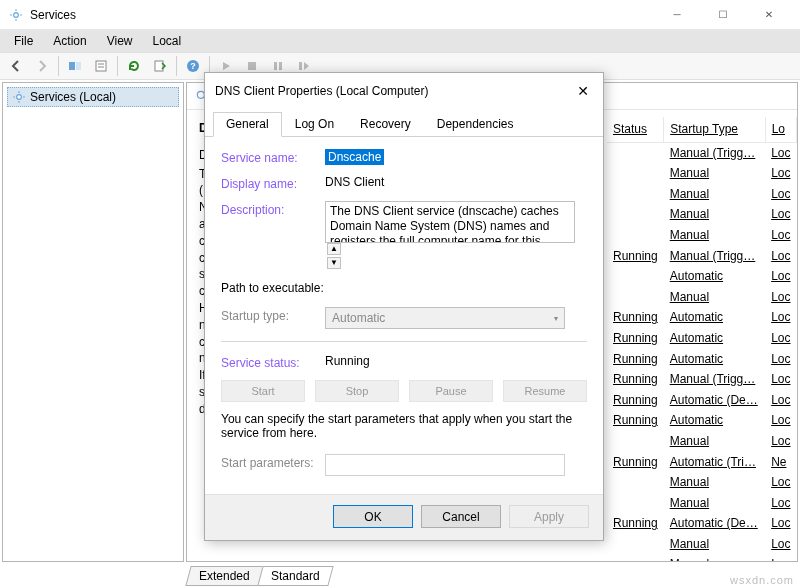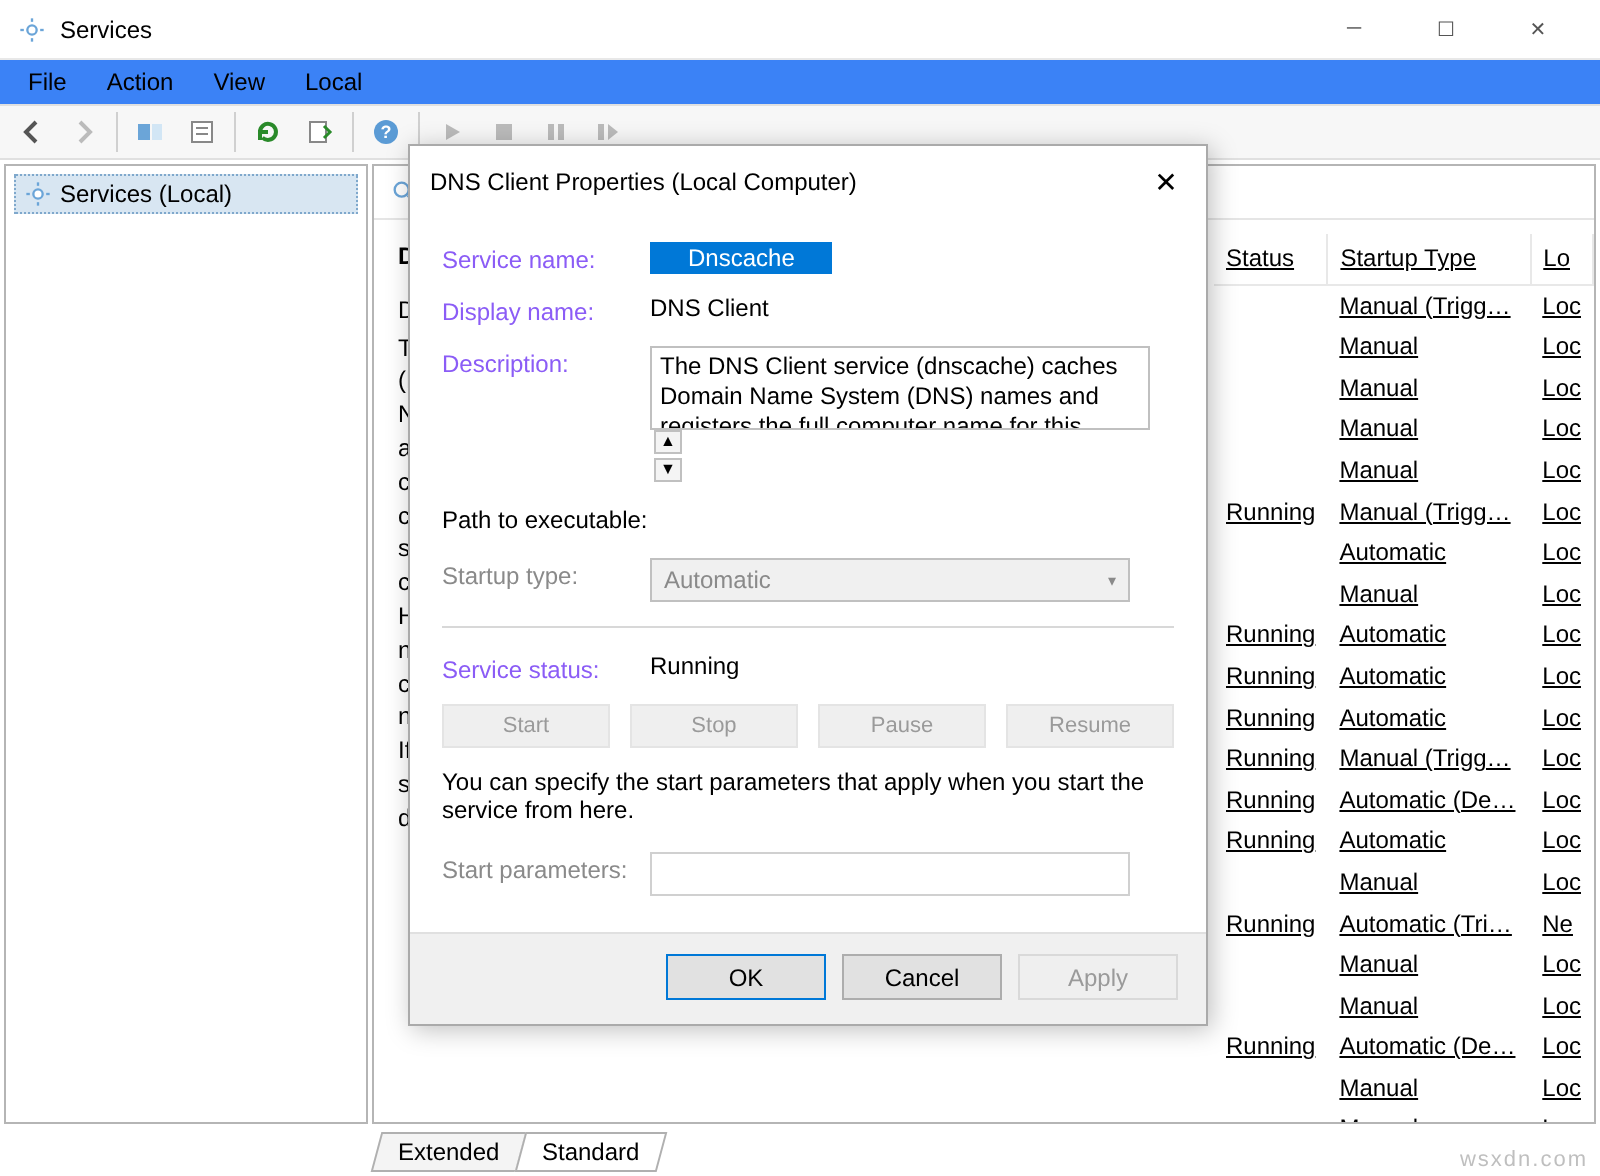--- a/index.html
+++ b/index.html
@@ -2,21 +2,21 @@
 <html><head>
 <meta charset="utf-8">
 <style>
 * { box-sizing: border-box; font-family: "Segoe UI", Tahoma, sans-serif; }
 body { margin: 0; background: #fff; width: 800px; height: 588px; overflow: hidden; position: relative; font-size: 12px; color: #000; }
 .titlebar { height: 30px; display: flex; align-items: center; padding: 0 8px; background: #fff; border-bottom: 1px solid #e8e8e8; }
 .titlebar .icon { width: 16px; height: 16px; margin-right: 6px; display: flex; align-items: center; justify-content: center; }
 .titlebar .title { flex: 1; font-size: 12px; }
 .winbtns { display: flex; }
 .winbtn { width: 46px; height: 30px; display: flex; align-items: center; justify-content: center; font-size: 10px; color: #555; }
-.menubar { height: 22px; display: flex; align-items: center; padding: 0 4px; background: #3b82f6; }
+.menubar { height: 22px; display: flex; align-items: center; padding: 0 4px; background: #e5e5e5; }
 .menu { padding: 2px 10px; font-size: 12px; }
 .toolbar { height: 28px; display: flex; align-items: center; padding: 2px 4px; border-top: 1px solid #e0e0e0; border-bottom: 1px solid #e0e0e0; background: #f7f7f7; gap: 2px; }
 .tbtn { width: 24px; height: 22px; border: 1px solid transparent; display: flex; align-items: center; justify-content: center; }
 .tsep { width: 1px; height: 20px; background: #d0d0d0; margin: 0 2px; }
 .body { display: flex; height: calc(100% - 30px - 22px - 28px - 24px); }
 .left { width: 182px; border: 1px solid #b5b5b5; margin: 2px; background: #fff; padding: 4px; }
 .left .node { display: flex; align-items: center; gap: 4px; background: #d8e6f2; border: 1px dotted #7fa8cc; padding: 2px 4px; }
 .right { flex: 1; border: 1px solid #b5b5b5; margin: 2px 2px 2px 0; background: #fff; position: relative; overflow: hidden; }
 .svc-head { display: flex; align-items: center; padding: 6px 8px; border-bottom: 1px solid #e5e5e5; }
 .svc-desc { padding: 10px 12px; width: 180px; float: left; font-size: 12px; line-height: 1.4; }
@@ -35,21 +35,21 @@
 .dialog .dlg-title { display: flex; align-items: center; padding: 8px 10px; font-size: 12px; }
 .dialog .dlg-title span { flex: 1; }
 .dlg-close { width: 20px; height: 20px; display: flex; align-items: center; justify-content: center; font-size: 14px; }
 .dlg-tabs { display: flex; border-bottom: 1px solid #d0d0d0; padding: 0 8px; margin-top: 2px; }
 .dlg-tab { padding: 4px 12px 5px 12px; font-size: 12px; border: 1px solid transparent; position: relative; top: 1px; }
 .dlg-tab.active { border: 1px solid #d0d0d0; border-bottom: 1px solid #fff; background: #fff; }
 .dlg-body { padding: 12px 16px 8px 16px; font-size: 12px; }
 .row { display: flex; align-items: flex-start; margin-bottom: 10px; }
 .row .lbl { width: 104px; color: #8b5cf6; padding-top: 2px; }
 .row .val { flex: 1; }
-.selbox { background: #0078d7; color: #fff; padding: 1px 19px; display: inline-block; }
+.selbox { background: #0078d7; color: #fff; padding: 1px 3px; display: inline-block; }
 .descbox { width: 250px; height: 42px; border: 1px solid #c0c0c0; padding: 2px 4px; font-size: 12px; line-height: 1.25; overflow: hidden; display: inline-block; vertical-align: top; }
 .spin { display: inline-flex; flex-direction: column; margin-left: 2px; vertical-align: top; }
 .spin div { width: 14px; height: 12px; border: 1px solid #c0c0c0; font-size: 8px; text-align: center; line-height: 10px; margin-bottom: 2px; background: #f4f4f4; }
 .combo { width: 240px; height: 22px; border: 1px solid #c0c0c0; background: #f0f0f0; color: #8a8a8a; padding: 2px 6px; display: inline-flex; align-items: center; }
 .combo .chev { margin-left: auto; font-size: 8px; }
 .hr { border-top: 1px solid #d8d8d8; margin: 12px 0; }
 .btnrow { display: flex; gap: 10px; margin: 6px 0 10px 0; }
 .sbtn { flex: 1; height: 22px; background: #efefef; color: #9a9a9a; border: 1px solid #e4e4e4; display: flex; align-items: center; justify-content: center; font-size: 11px; }
 .txt { width: 240px; height: 22px; border: 1px solid #d0d0d0; background: #fff; padding: 2px; color: #9a9a9a; }
 .dlg-foot { display: flex; justify-content: flex-end; gap: 8px; padding: 10px 14px 12px; background: #f0f0f0; border-top: 1px solid #e0e0e0; }
@@ -315,20 +315,26 @@
 <div class="footer-tabs">
   <div class="ftab"><span>Extended</span></div>
   <div class="ftab inactive"><span>Standard</span></div>
 </div>
 
 <div class="dialog">
   <div class="dlg-title">
     <span>DNS Client Properties (Local Computer)</span>
     <div class="dlg-close">✕</div>
   </div>
+  <div class="dlg-tabs">
+    <div class="dlg-tab active">General</div>
+    <div class="dlg-tab">Log On</div>
+    <div class="dlg-tab">Recovery</div>
+    <div class="dlg-tab">Dependencies</div>
+  </div>
   <div class="dlg-body">
     <div class="row">
       <div class="lbl">Service name:</div>
       <div class="val"><span class="selbox">Dnscache</span></div>
     </div>
     <div class="row">
       <div class="lbl">Display name:</div>
       <div class="val">DNS Client</div>
     </div>
     <div class="row">

